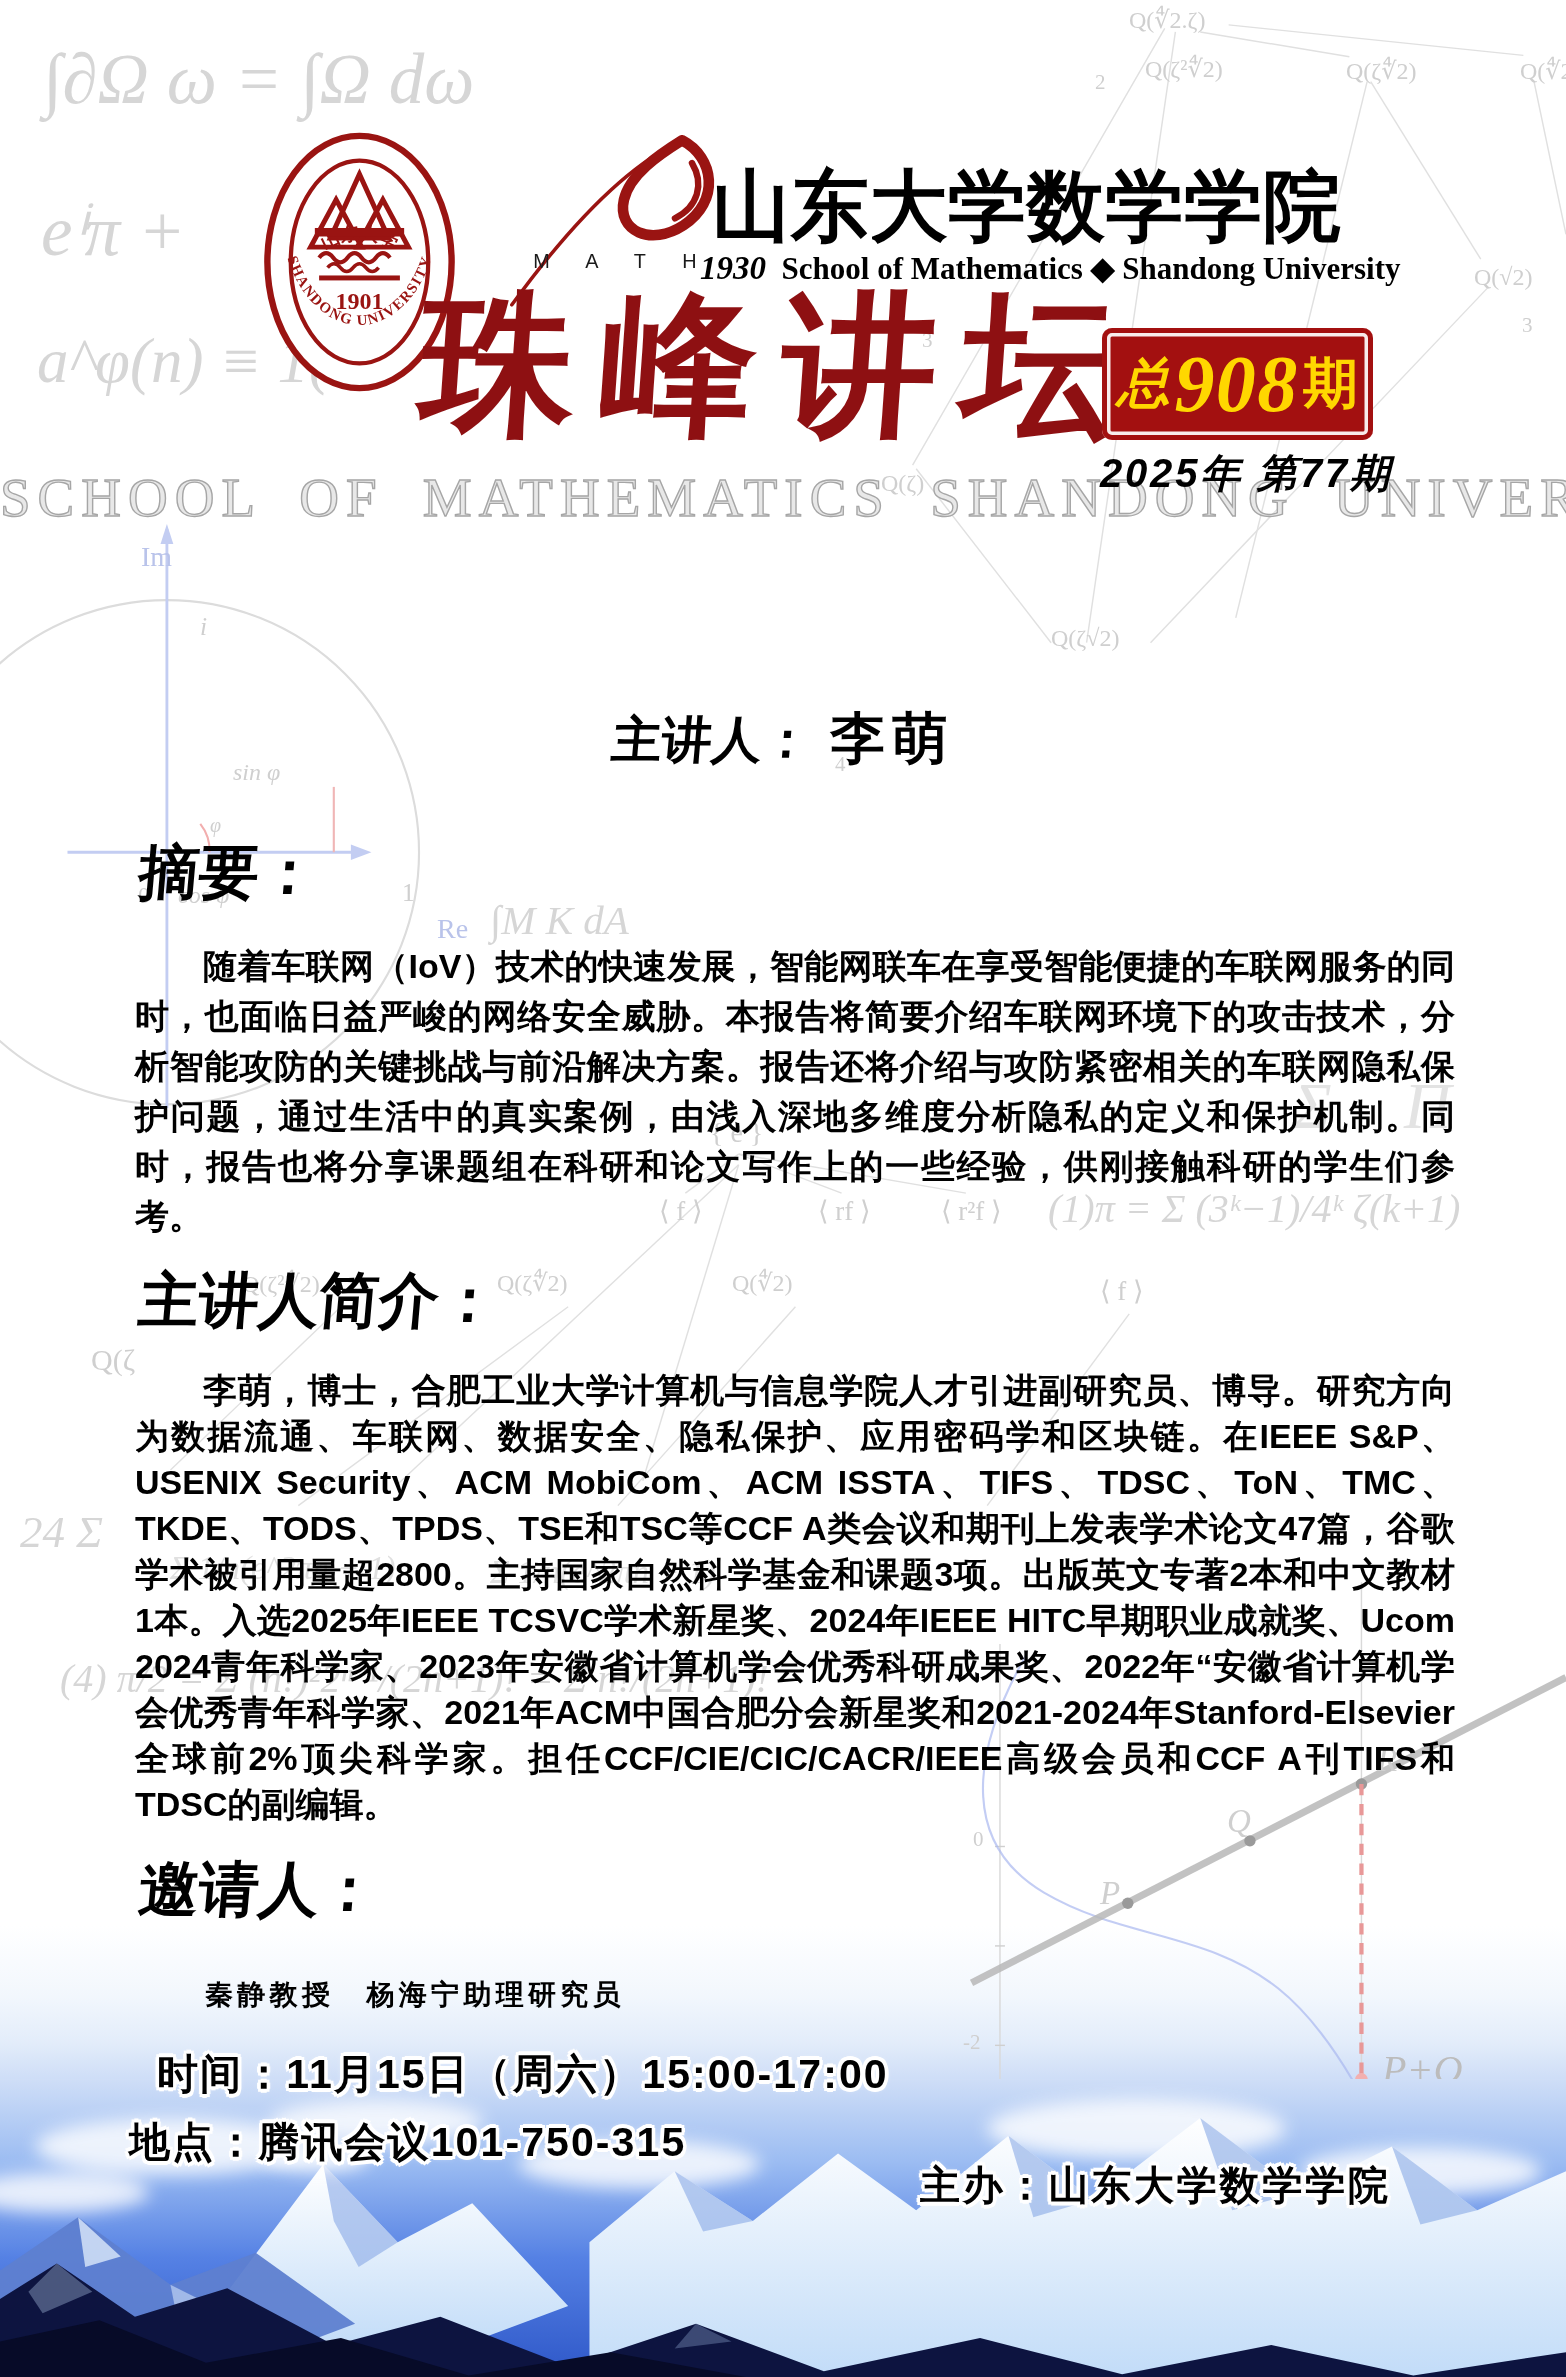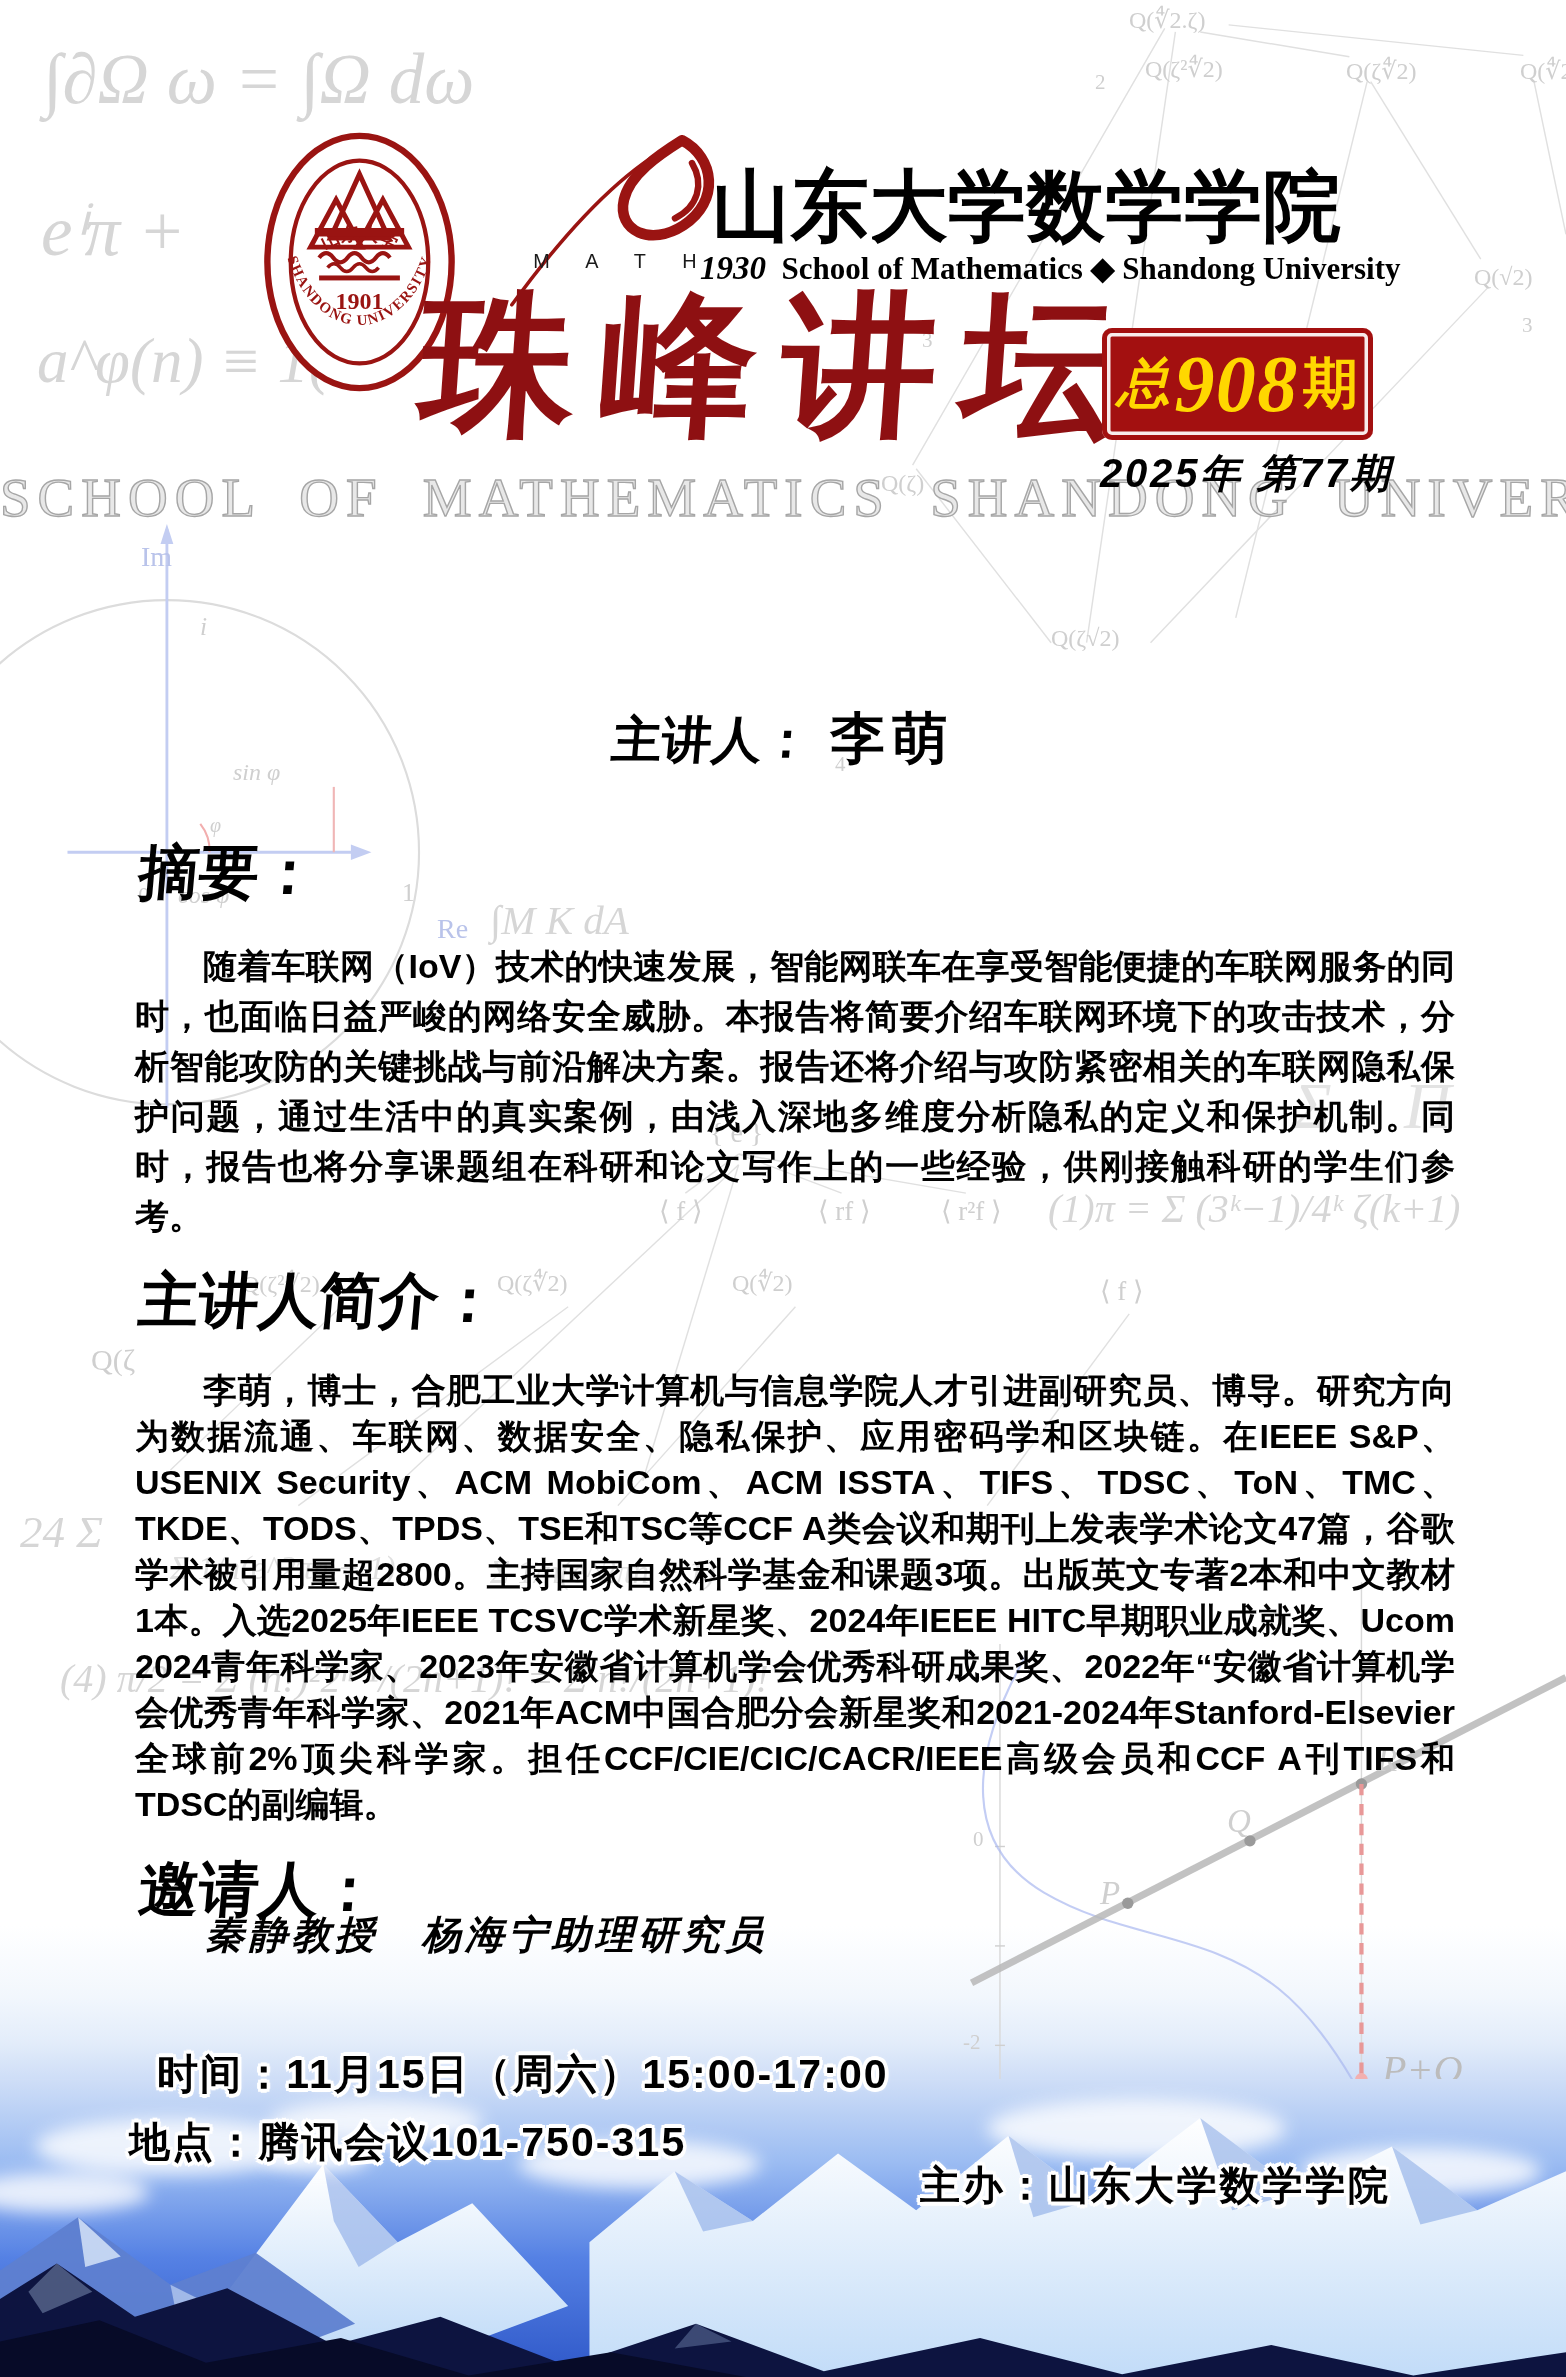--- a/index.html
+++ b/index.html
@@ -38,21 +38,21 @@
   .brush{font-family:"Liberation Serif",serif;font-weight:900;transform:skewX(-5deg);}
   .speaker-label{font-size:50px;}
   .speaker-name{font-weight:900;font-size:55px;letter-spacing:7px;}
   
   .h-abstract{left:139px;top:833px;font-size:60px;z-index:2;}
   .h-bio{left:139px;top:1261px;font-size:60px;z-index:2;}
   .h-invite{left:139px;top:1850px;font-size:60px;z-index:2;}
   .body-text{left:135px;width:1320px;font-size:34px;font-weight:bold;text-align:justify;text-indent:2em;z-index:2;}
   .abstract-body{top:941px;line-height:50px;}
   .bio-body{top:1367px;line-height:46px;}
-  .invite-names{left:205px;top:1908px;font-size:39px;font-weight:900;letter-spacing:4.3px;z-index:2;font-style:italic;}
+  .invite-names{left:205px;top:1976px;font-size:28px;font-weight:900;letter-spacing:4.3px;z-index:2;}
   
   .outline-w{text-shadow:-2.8px -2.8px 0 #fff,2.8px -2.8px 0 #fff,-2.8px 2.8px 0 #fff,2.8px 2.8px 0 #fff,0 -3.6px 0 #fff,0 3.6px 0 #fff,-3.6px 0 0 #fff,3.6px 0 0 #fff,0 0 7px rgba(255,255,255,.9);}
   .ft-time{left:129px;top:2047px;font-size:41px;font-weight:900;letter-spacing:2.1px;z-index:4;margin-left:28px;}
   .ft-loc{left:129px;top:2115px;font-size:41px;font-weight:900;letter-spacing:2.1px;z-index:4;}
   .ft-org{left:920px;top:2158px;font-size:40px;font-weight:900;letter-spacing:2.8px;z-index:4;}
   
   .mountains{position:absolute;left:0;bottom:0;width:1566px;height:298px;z-index:3;}
 </style>
 </head>
 <body>

